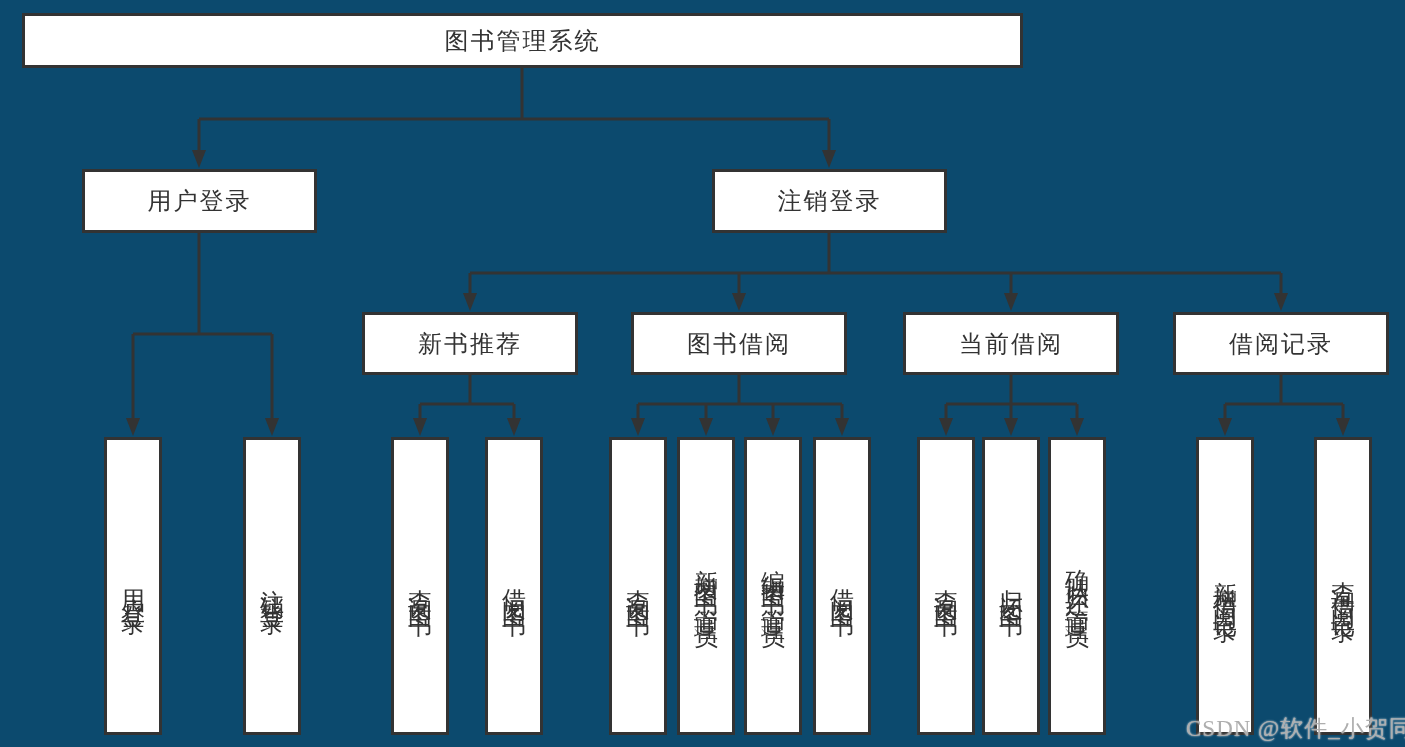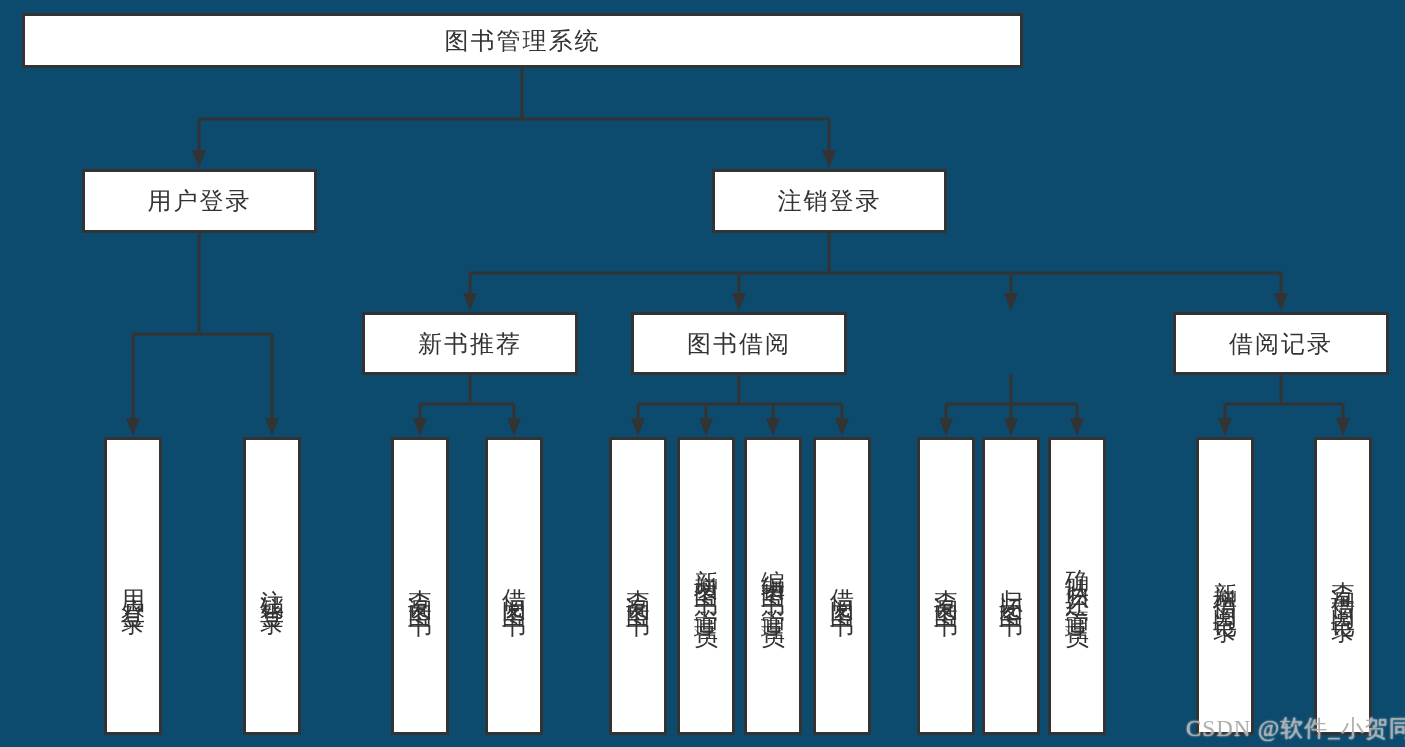--- a/index.html
+++ b/index.html
@@ -108,20 +108,21 @@
     </g>
   </svg>
 
   <div class="box hbox" style="left:22px; top:13px; width:1001px; height:55px;">图书管理系统</div>
 
   <div class="box hbox" style="left:82px; top:169px; width:235px; height:64px;">用户登录</div>
   <div class="box hbox" style="left:712px; top:169px; width:235px; height:64px;">注销登录</div>
 
   <div class="box hbox" style="left:631px; top:312px; width:216px; height:63px;">图书借阅</div>
   <div class="box hbox" style="left:362px; top:312px; width:216px; height:63px;">新书推荐</div>
+  <div class="box hbox" style="left:903px; top:312px; width:216px; height:63px;">当前借阅</div>
   <div class="box hbox" style="left:1173px; top:312px; width:216px; height:63px;">借阅记录</div>
 
   <div class="box vbox" style="left:104px; top:437px; width:58px; height:298px;">
     <span class="vtext">用户登录</span>
   </div>
   <div class="box vbox" style="left:243px; top:437px; width:58px; height:298px;">
     <span class="vtext">注销登录</span>
   </div>
 
   <div class="box vbox" style="left:391px; top:437px; width:58px; height:298px;">

